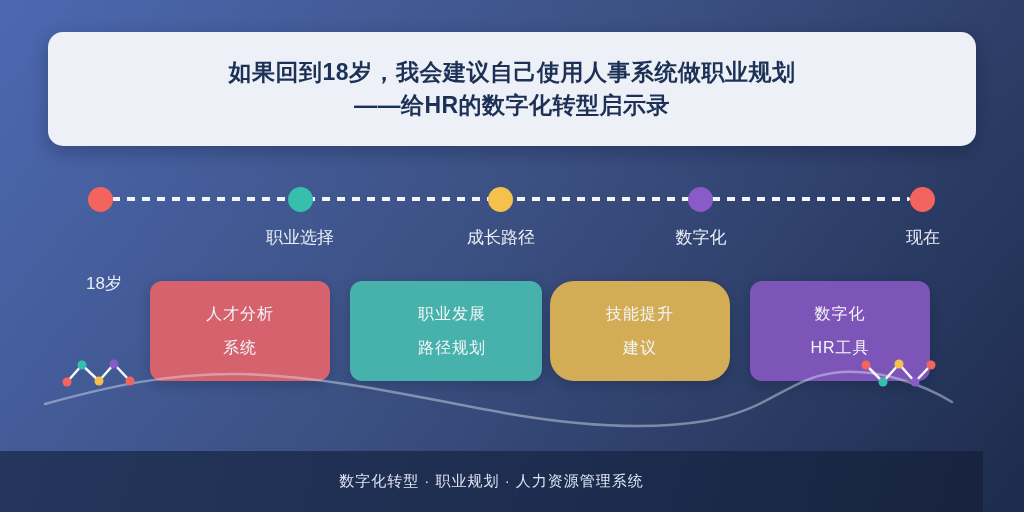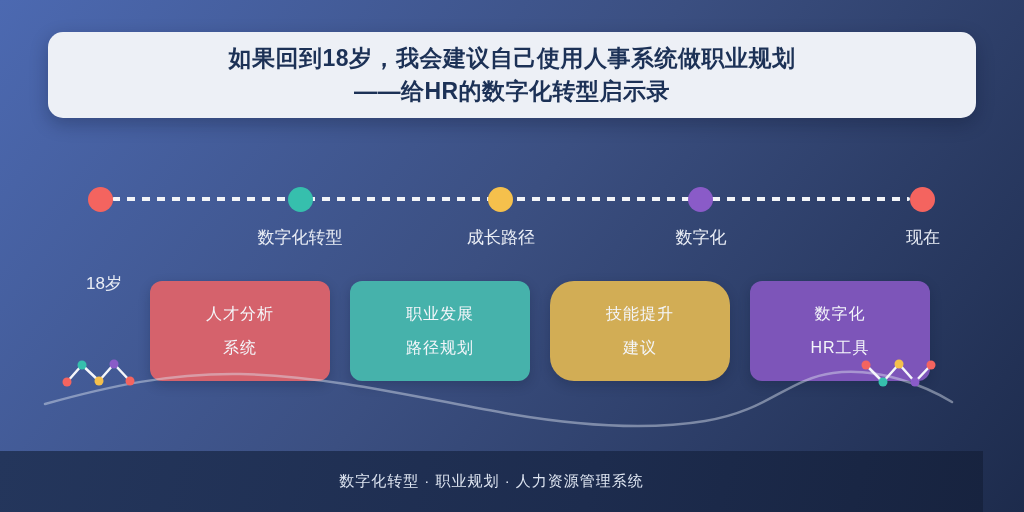--- a/index.html
+++ b/index.html
@@ -6,21 +6,21 @@
   body{
     width:1024px;height:512px;overflow:hidden;
     font-family:"Liberation Sans","DejaVu Sans",sans-serif;
     position:relative;
     background:linear-gradient(128deg,#4c69b1 0%,#3b4f81 48%,#1d2b4c 100%);
   }
   .stage{position:absolute;inset:0;}
 
   
   .header-card{
-    position:absolute;left:48px;top:32px;width:928px;height:86px;
+    position:absolute;left:48px;top:32px;width:928px;height:114px;
     background:#edf0f6;border-radius:15px;
     box-shadow:0 6px 18px rgba(8,15,35,.28);
     display:flex;flex-direction:column;justify-content:center;align-items:center;
   }
   .header-card .t1,.header-card .t2{
     color:#1c3156;font-weight:700;font-size:23px;line-height:33px;text-align:center;
     letter-spacing:.5px;
   }
 
   
@@ -41,21 +41,21 @@
   .tl-label.l0{left:104px;margin-top:46px;} .tl-label.l1{left:300px;} .tl-label.l2{left:501px;}
   .tl-label.l3{left:701px;} .tl-label.l4{left:923px;text-align:right;}
 
   
   .card{
     position:absolute;top:281px;width:180px;height:100px;border-radius:12px;
     display:flex;flex-direction:column;justify-content:center;align-items:center;gap:13px;
     box-shadow:0 4px 12px rgba(10,18,40,.22);
   }
   .card span{color:#f4f6fa;font-size:16px;letter-spacing:1px;}
-  .card.c0{left:150px;} .card.c1{left:350px;} .card.c2{left:550px;border-radius:24px;} .card.c3{left:750px;}
+  .card.c0{left:150px;} .card.c1{left:350px;padding-left:12px;} .card.c2{left:550px;border-radius:24px;} .card.c3{left:750px;}
 
   
   .decor{position:absolute;inset:0;pointer-events:none;z-index:5;}
 
   
   .footer-band{
     position:absolute;left:0;top:451px;width:983px;height:61px;
     background:linear-gradient(105deg,#24365c 0%,#1d2c4e 60%,#17233f 100%);
     display:flex;align-items:center;justify-content:center;
   }
@@ -73,21 +73,21 @@
 
   <div class="tl-dash"></div>
 
   <div class="tl-dot d0" style="background-color: rgb(244, 100, 95);"></div>
   <div class="tl-dot d1" style="background-color: rgb(54, 191, 173);"></div>
   <div class="tl-dot d2" style="background-color: rgb(245, 192, 76);"></div>
   <div class="tl-dot d3" style="background-color: rgb(138, 91, 200);"></div>
   <div class="tl-dot d4" style="background-color: rgb(244, 100, 95);"></div>
 
   <div class="tl-label l0">18岁</div>
-  <div class="tl-label l1">数字化转型</div>
+  <div class="tl-label l1">职业选择</div>
   <div class="tl-label l2">成长路径</div>
   <div class="tl-label l3">数字化</div>
   <div class="tl-label l4">现在</div>
 
   <div class="card c0" style="background-color: rgb(213, 98, 108); align-items: center;">
     <span>人才分析</span>
     <span>系统</span>
   </div>
   <div class="card c1" style="background-color: rgb(70, 178, 171);">
     <span>职业发展</span>

